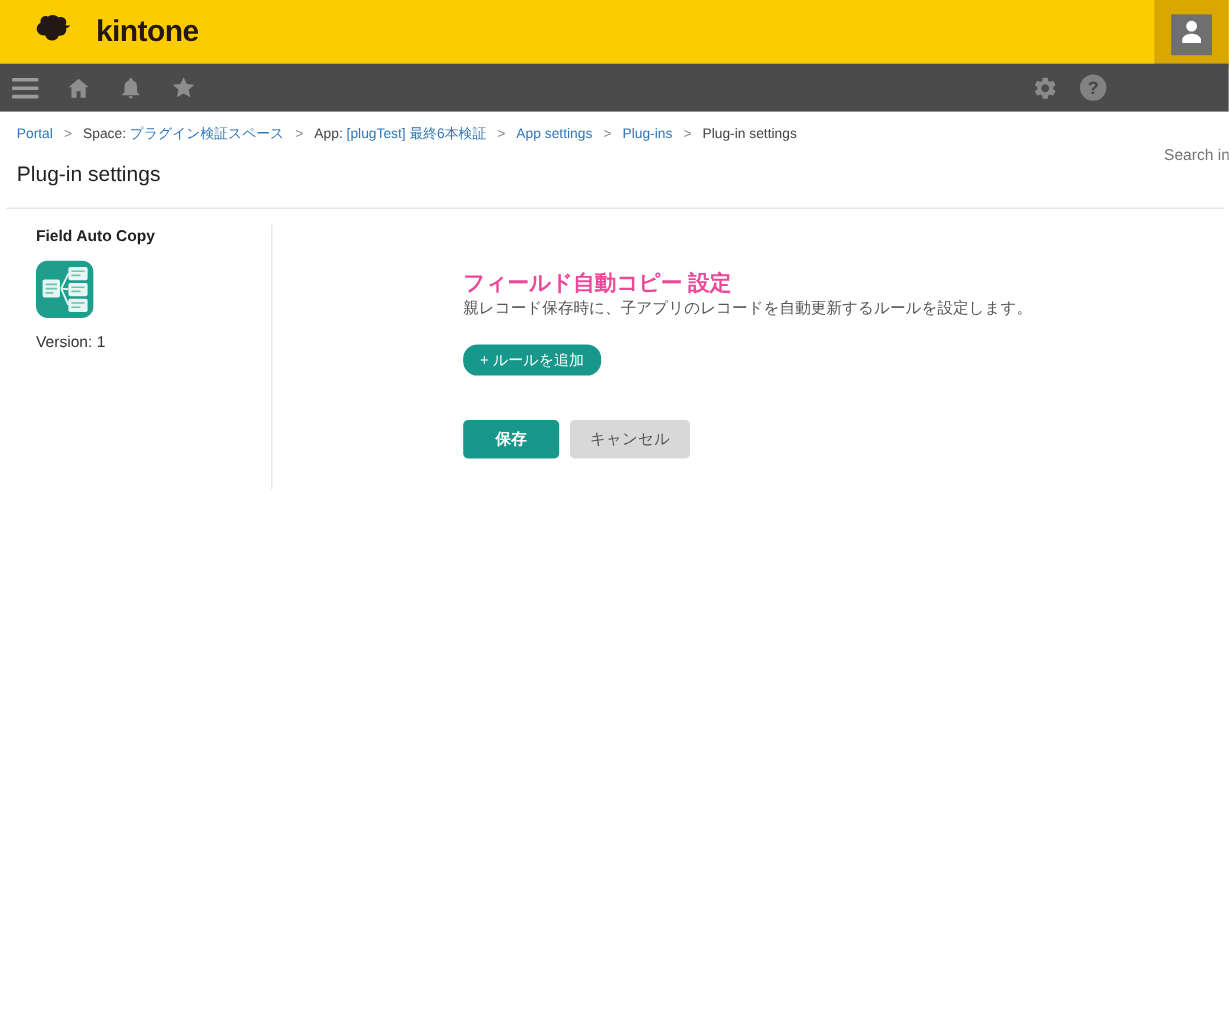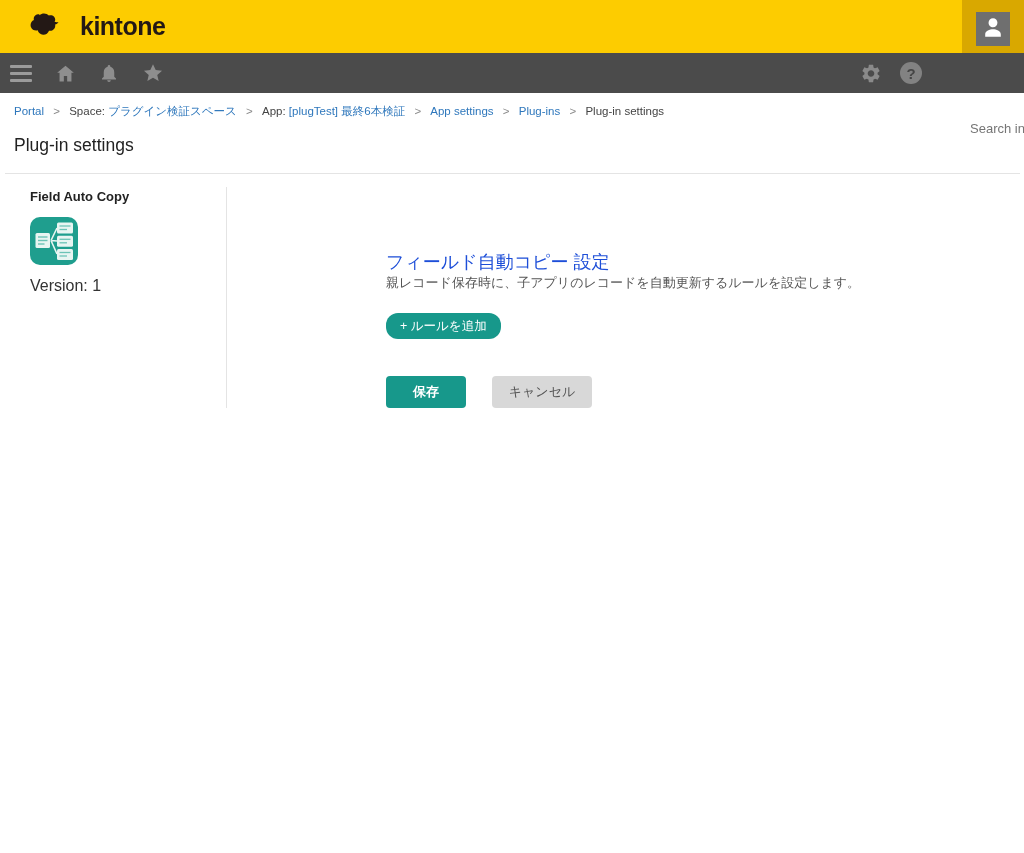--- a/index.html
+++ b/index.html
@@ -35,31 +35,31 @@
   .breadcrumb a { color:var(--link-blue,#2E77BC); text-decoration:none; cursor:pointer;text-align:right; }
   .breadcrumb .sep { color:#8a8a8a; margin:0 6px; }
   .breadcrumb .current { color:#444; }
   .page-title { position:absolute; top:135px; left:14px; font-size:17.5px; font-weight:normal; color:#222; }
   .top-rule { position:absolute; top:173px; left:5px; width:1015px; height:1px; background:#E4E4E4; }
 
   
   .sidebar { position:absolute; top:187px; left:14px; width:200px;margin-left:16px; }
   .plugin-name { font-size:13px; font-weight:bold; color:#222; margin-top:2px; }
   .plugin-icon { margin-top:13px; width:48px; height:48px; display:block; }
-  .version { margin-top:12px; font-size:16px; color:#333; }
+  .version { margin-top:12px; font-size:13px; color:#333; }
   .v-divider { position:absolute; top:187px; left:226px; width:1px; height:221px; background:#E4E4E4; }
 
   
   .main-panel { position:absolute; top:224px; left:386px; width:600px; }
-  .main-heading { font-size:18px; font-weight:normal; color:#1d4ed8;margin-top:26px; }
+  .main-heading { font-size:18px; font-weight:bold; color:#ec4899; }
   .main-desc { margin-top:0; font-size:13px; color:#555; }
   .btn { border:none; border-radius:4px; cursor:pointer; font-family:"Liberation Sans", sans-serif; }
   .btn-teal { background:var(--teal,#17988B); color:#fff; }
   .add-rule-btn { margin-top:21px; height:26px; padding:0 14px; font-size:12.5px; display:inline-flex; align-items:center;border-radius:12px; }
-  .btn-row { margin-top:37px; display:flex; gap:26px; }
+  .btn-row { margin-top:37px; display:flex; gap:9px; }
   .save-btn { width:80px; height:32px; font-size:13px; font-weight:bold; }
   .cancel-btn { width:100px; height:32px; font-size:13px; background:var(--cancel-gray,#D8D8D8); color:#555; }
 </style>
 </head>
 <body>
 
 <div class="app">
 
   <header class="brand-header">
     <div class="logo">

